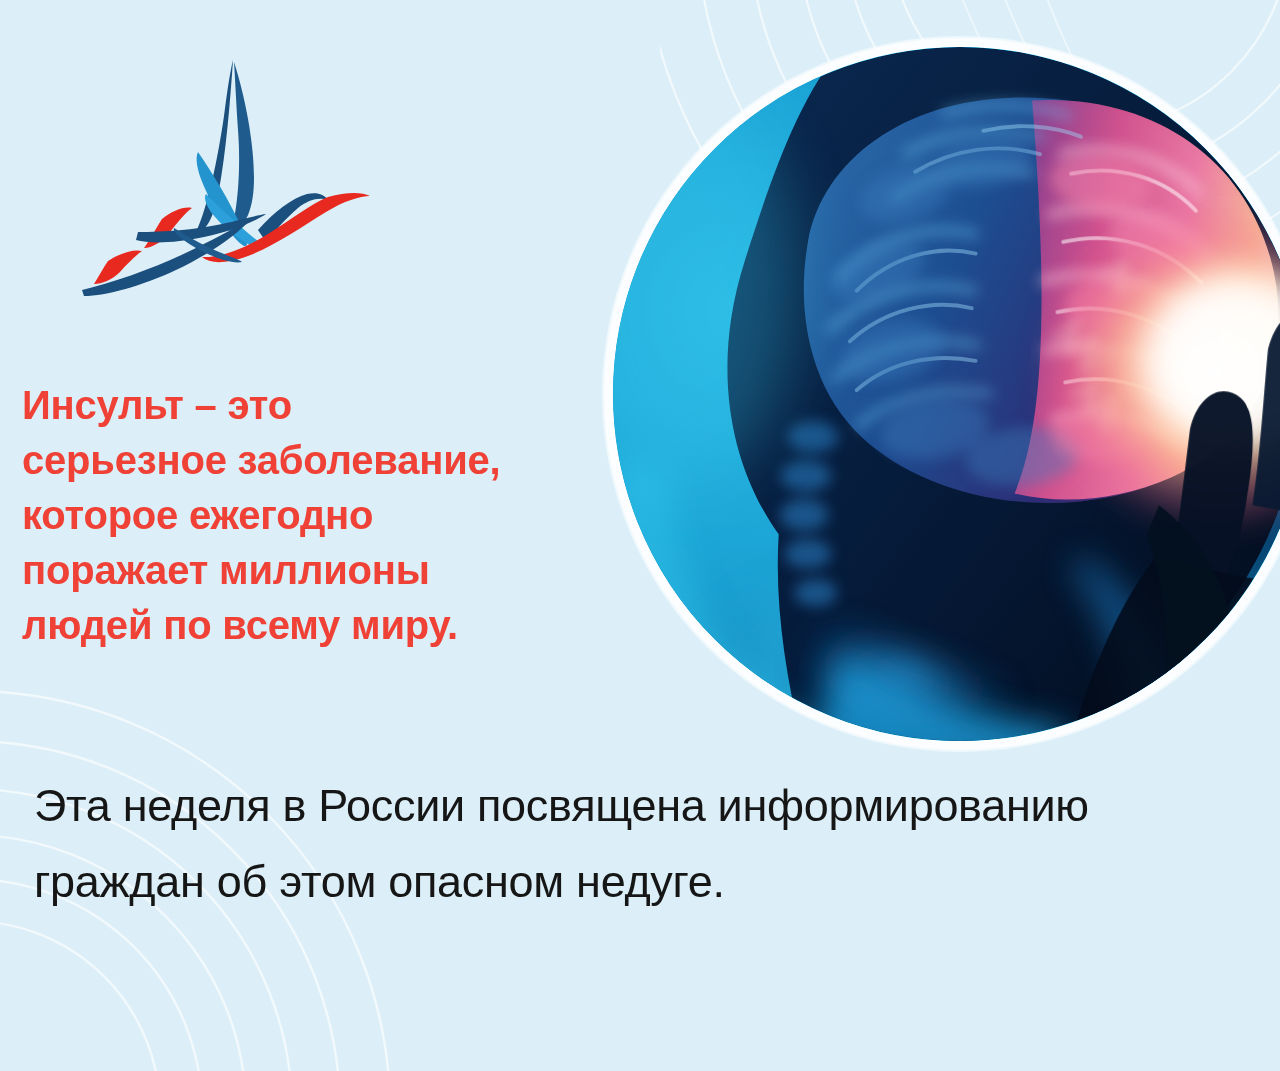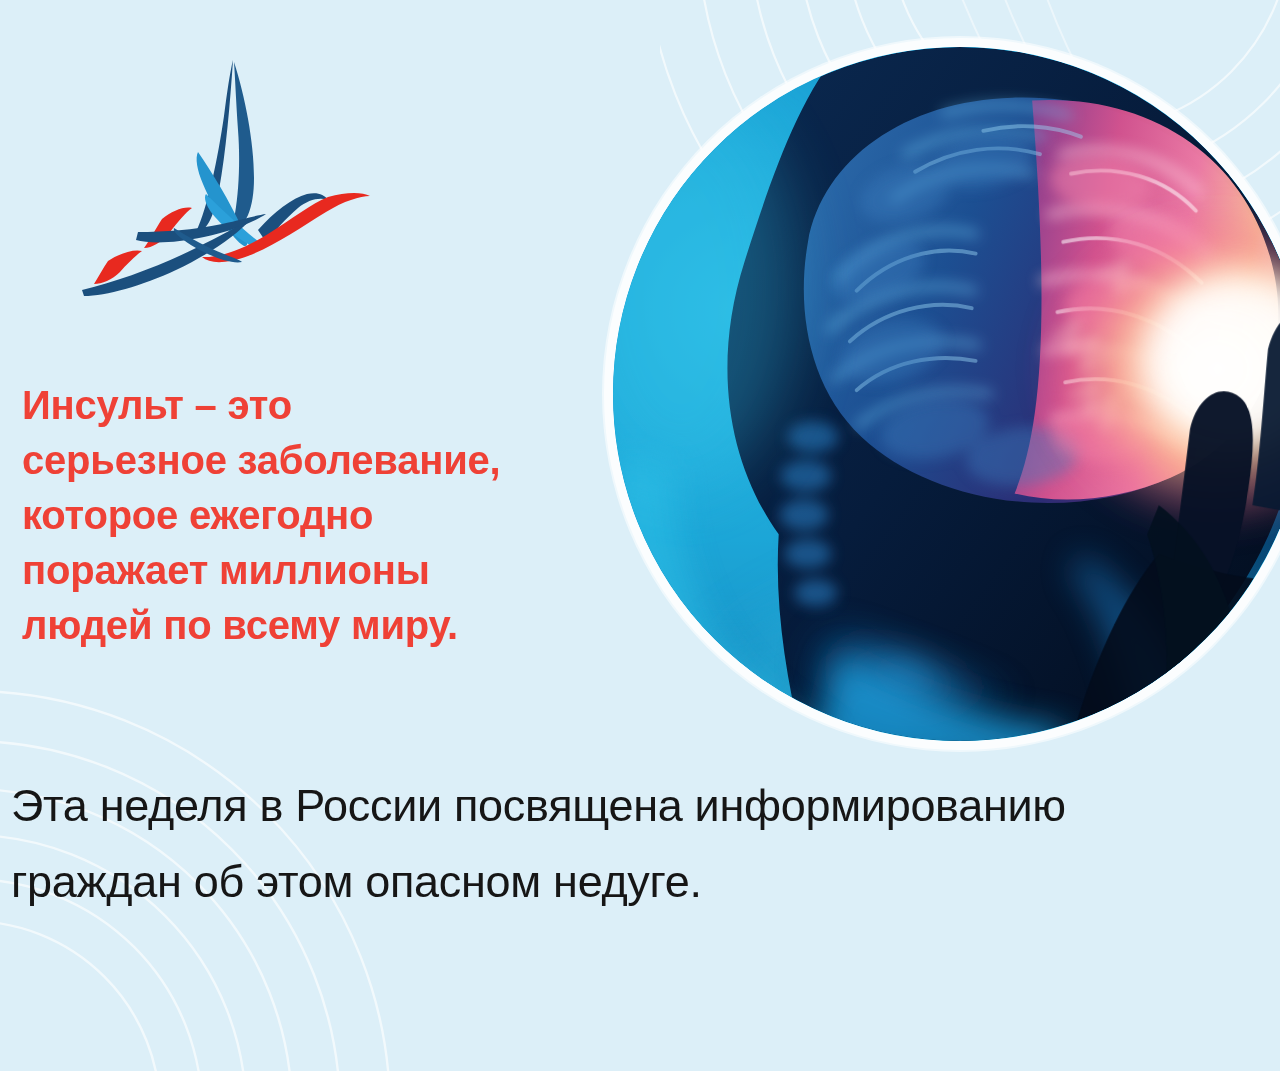--- a/index.html
+++ b/index.html
@@ -87,21 +87,21 @@
     font-size: 40px;
     line-height: 55px;
     letter-spacing: -0.2px;
     white-space: pre-line;
     z-index: 1;
   }
 
   
   #bodycopy {
     position: absolute;
-    left: 11px;
+    left: 34px;
     top: 768px;
     width: 1180px;
     color: #161616;
     font-weight: normal;
     font-size: 45px;
     line-height: 76px;
     letter-spacing: -0.3px;
     z-index: 1;
   }
 </style>

